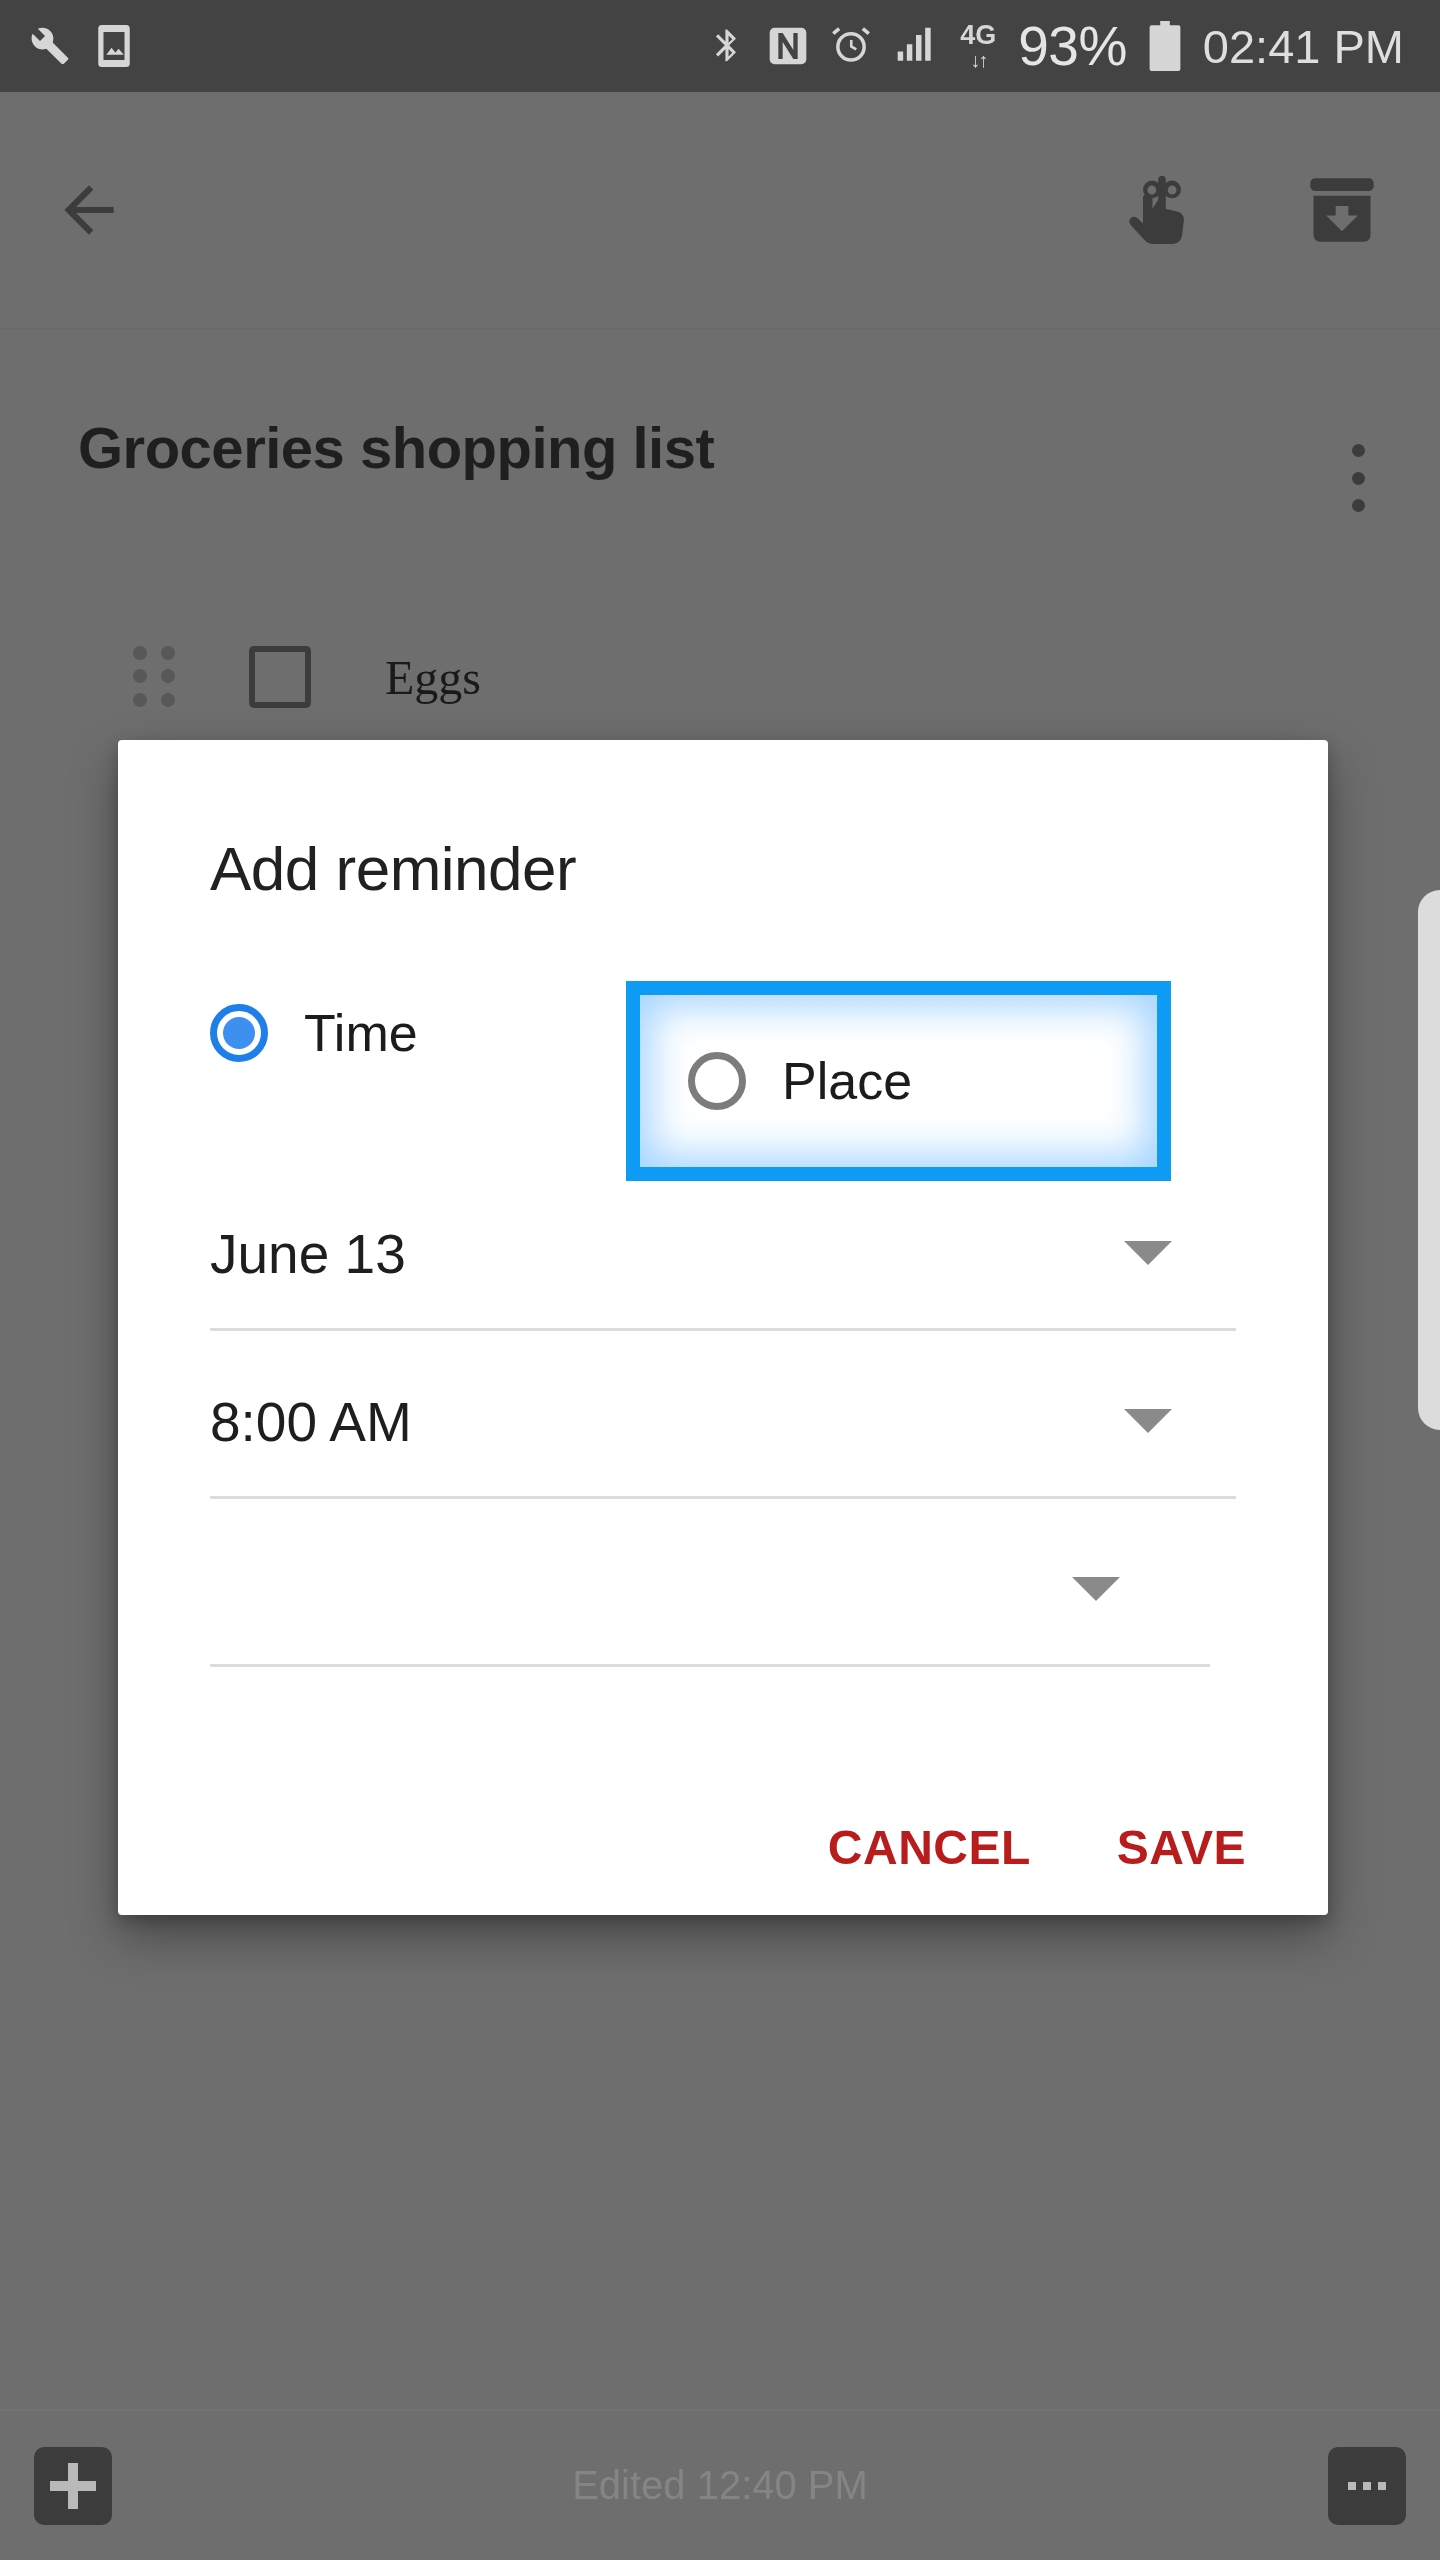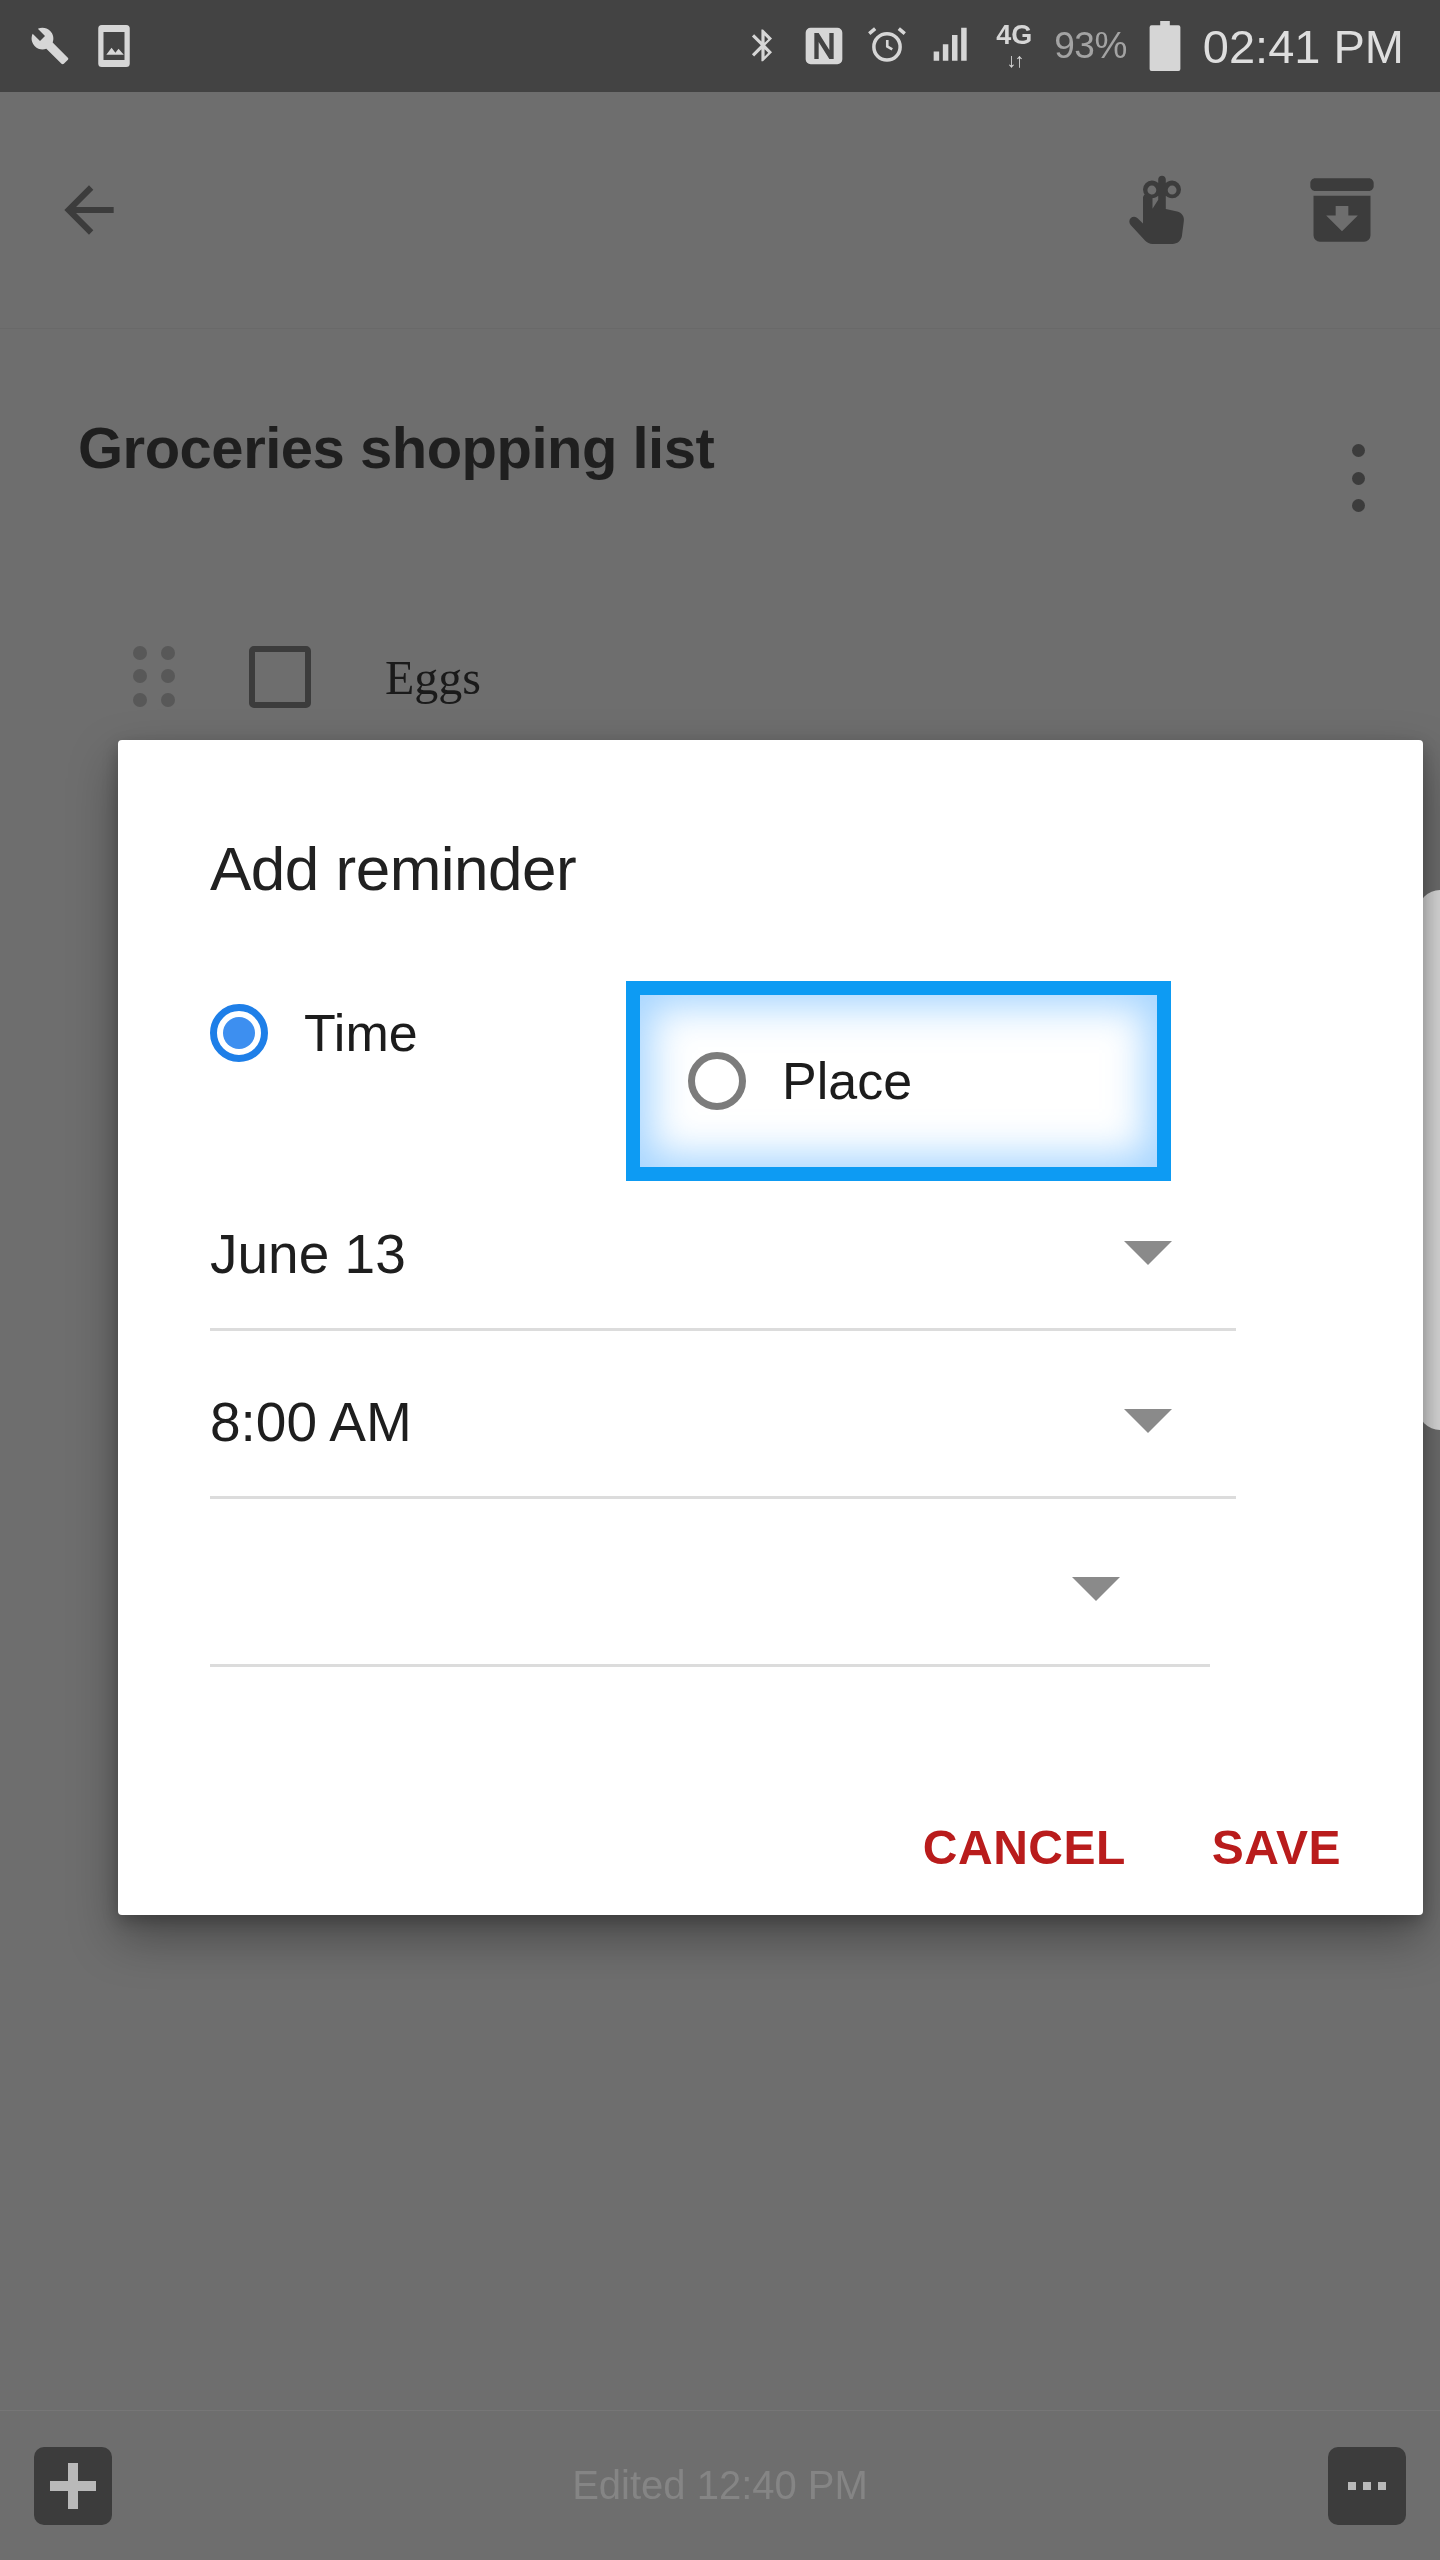--- a/index.html
+++ b/index.html
@@ -17,21 +17,21 @@
     background:#434343;
     display:flex; align-items:center;text-align:right;
   }
   .sb-left{ display:flex; align-items:center; gap:26px; padding-left:30px; }
   .sb-right{
     margin-left:auto; display:flex; align-items:center; gap:22px;
     padding-right:36px;
   }
   .sb-icon{ fill:#d6d6d6; display:block; }
   .sb-batt-text{
-    color:#a3a3a3; font-size:37px; letter-spacing:-0.5px;
+    color:#e5e5e5; font-size:55px; letter-spacing:-0.5px;
     font-family:"Liberation Sans", sans-serif;
   }
   .sb-time{
     color:#dedede; font-size:47px; letter-spacing:0px;
     font-family:"Liberation Sans", sans-serif;
   }
   .sb-4g-wrap{ display:flex; flex-direction:column; align-items:center; line-height:1; }
   .sb-4g{ color:#d6d6d6; font-size:27px; font-weight:bold; }
   .sb-arrows{ color:#d6d6d6; font-size:20px; margin-top:1px; letter-spacing:-2px; }
 
@@ -119,21 +119,21 @@
 
   
   .scrim{
     position:absolute; inset:0; background:rgba(0,0,0,0.0);
     pointer-events:none;
   }
 
   
   .dialog{
     position:absolute;
-    left:118px; top:740px; width:1305px; height:1175px;
+    left:118px; top:740px; width:1210px; height:1175px;
     background:#ffffff;
     border-radius:4px;
     box-shadow:0 22px 48px rgba(0,0,0,0.34), 0 6px 16px rgba(0,0,0,0.22);
   }
   .dlg-title{
     position:absolute; left:92px; top:93px;
     font-size:62px; color:#212121; font-weight:normal;
     letter-spacing:-0.5px;
     font-family:"Liberation Sans", sans-serif;
   }

